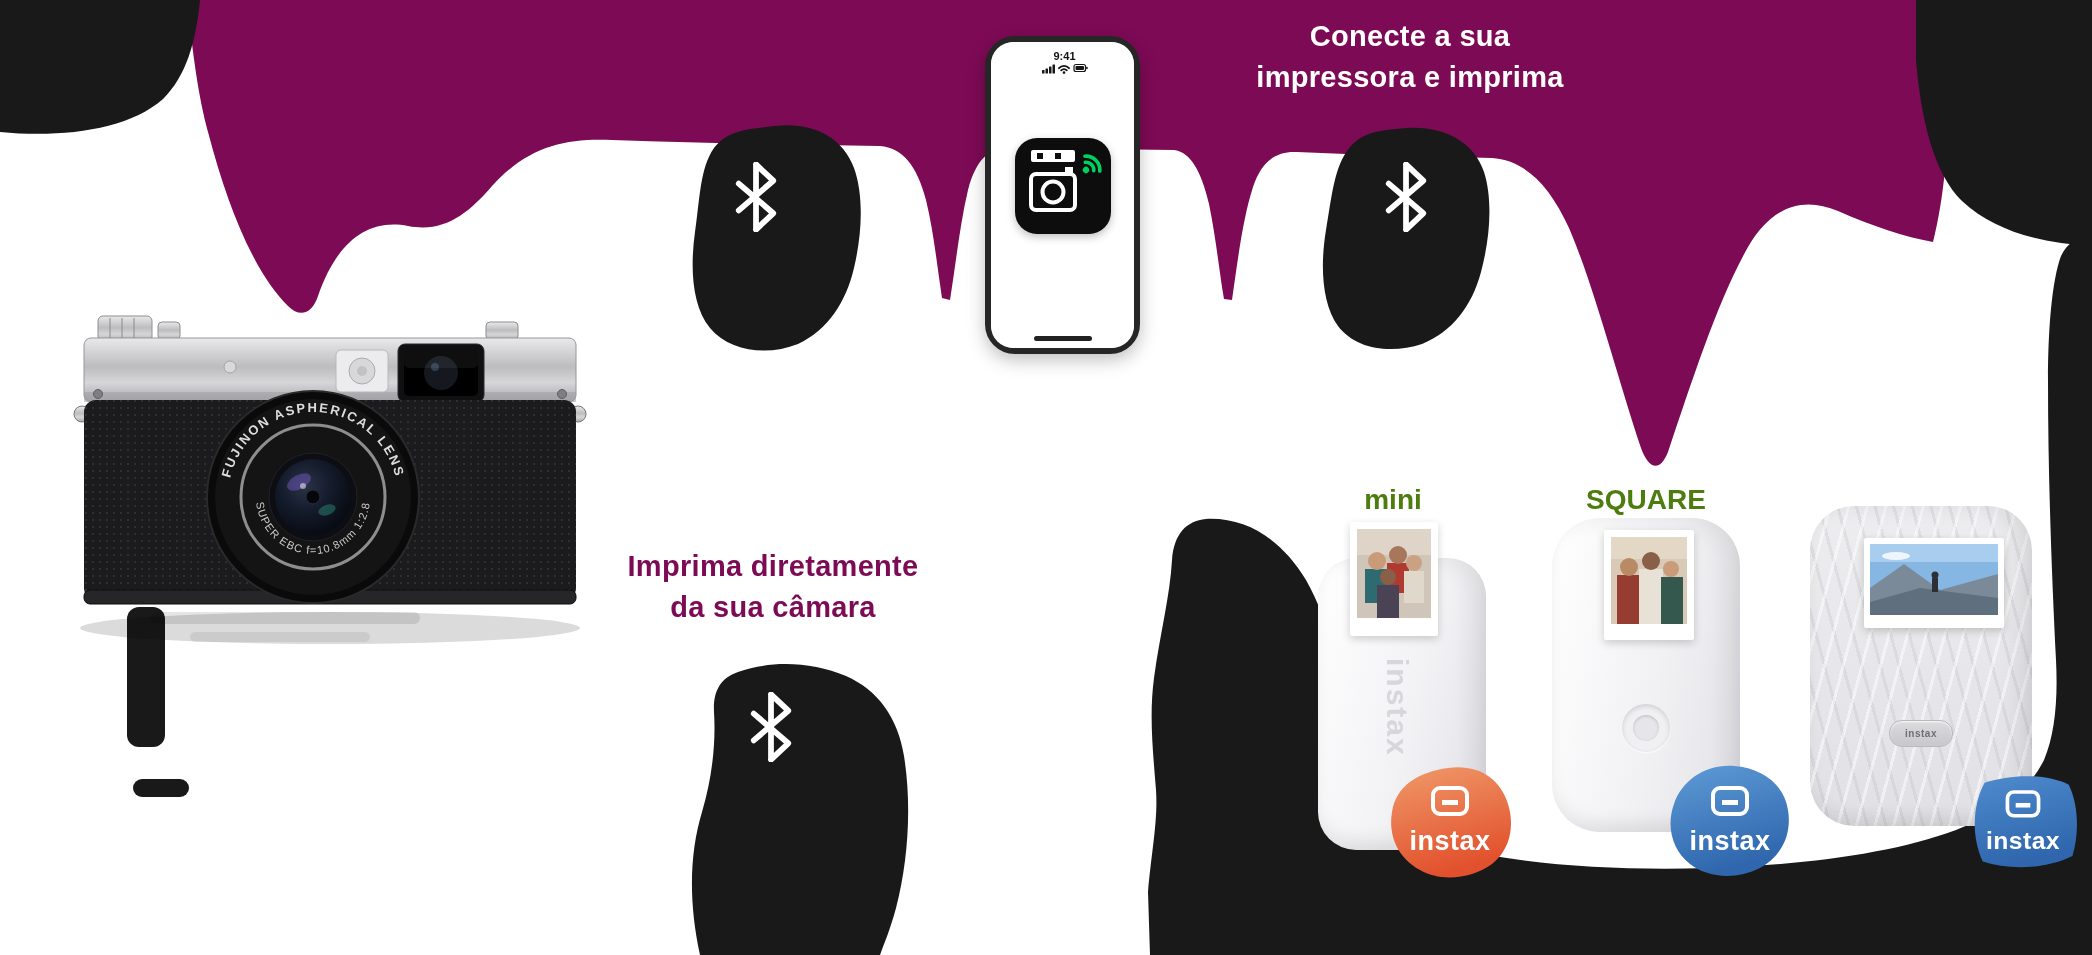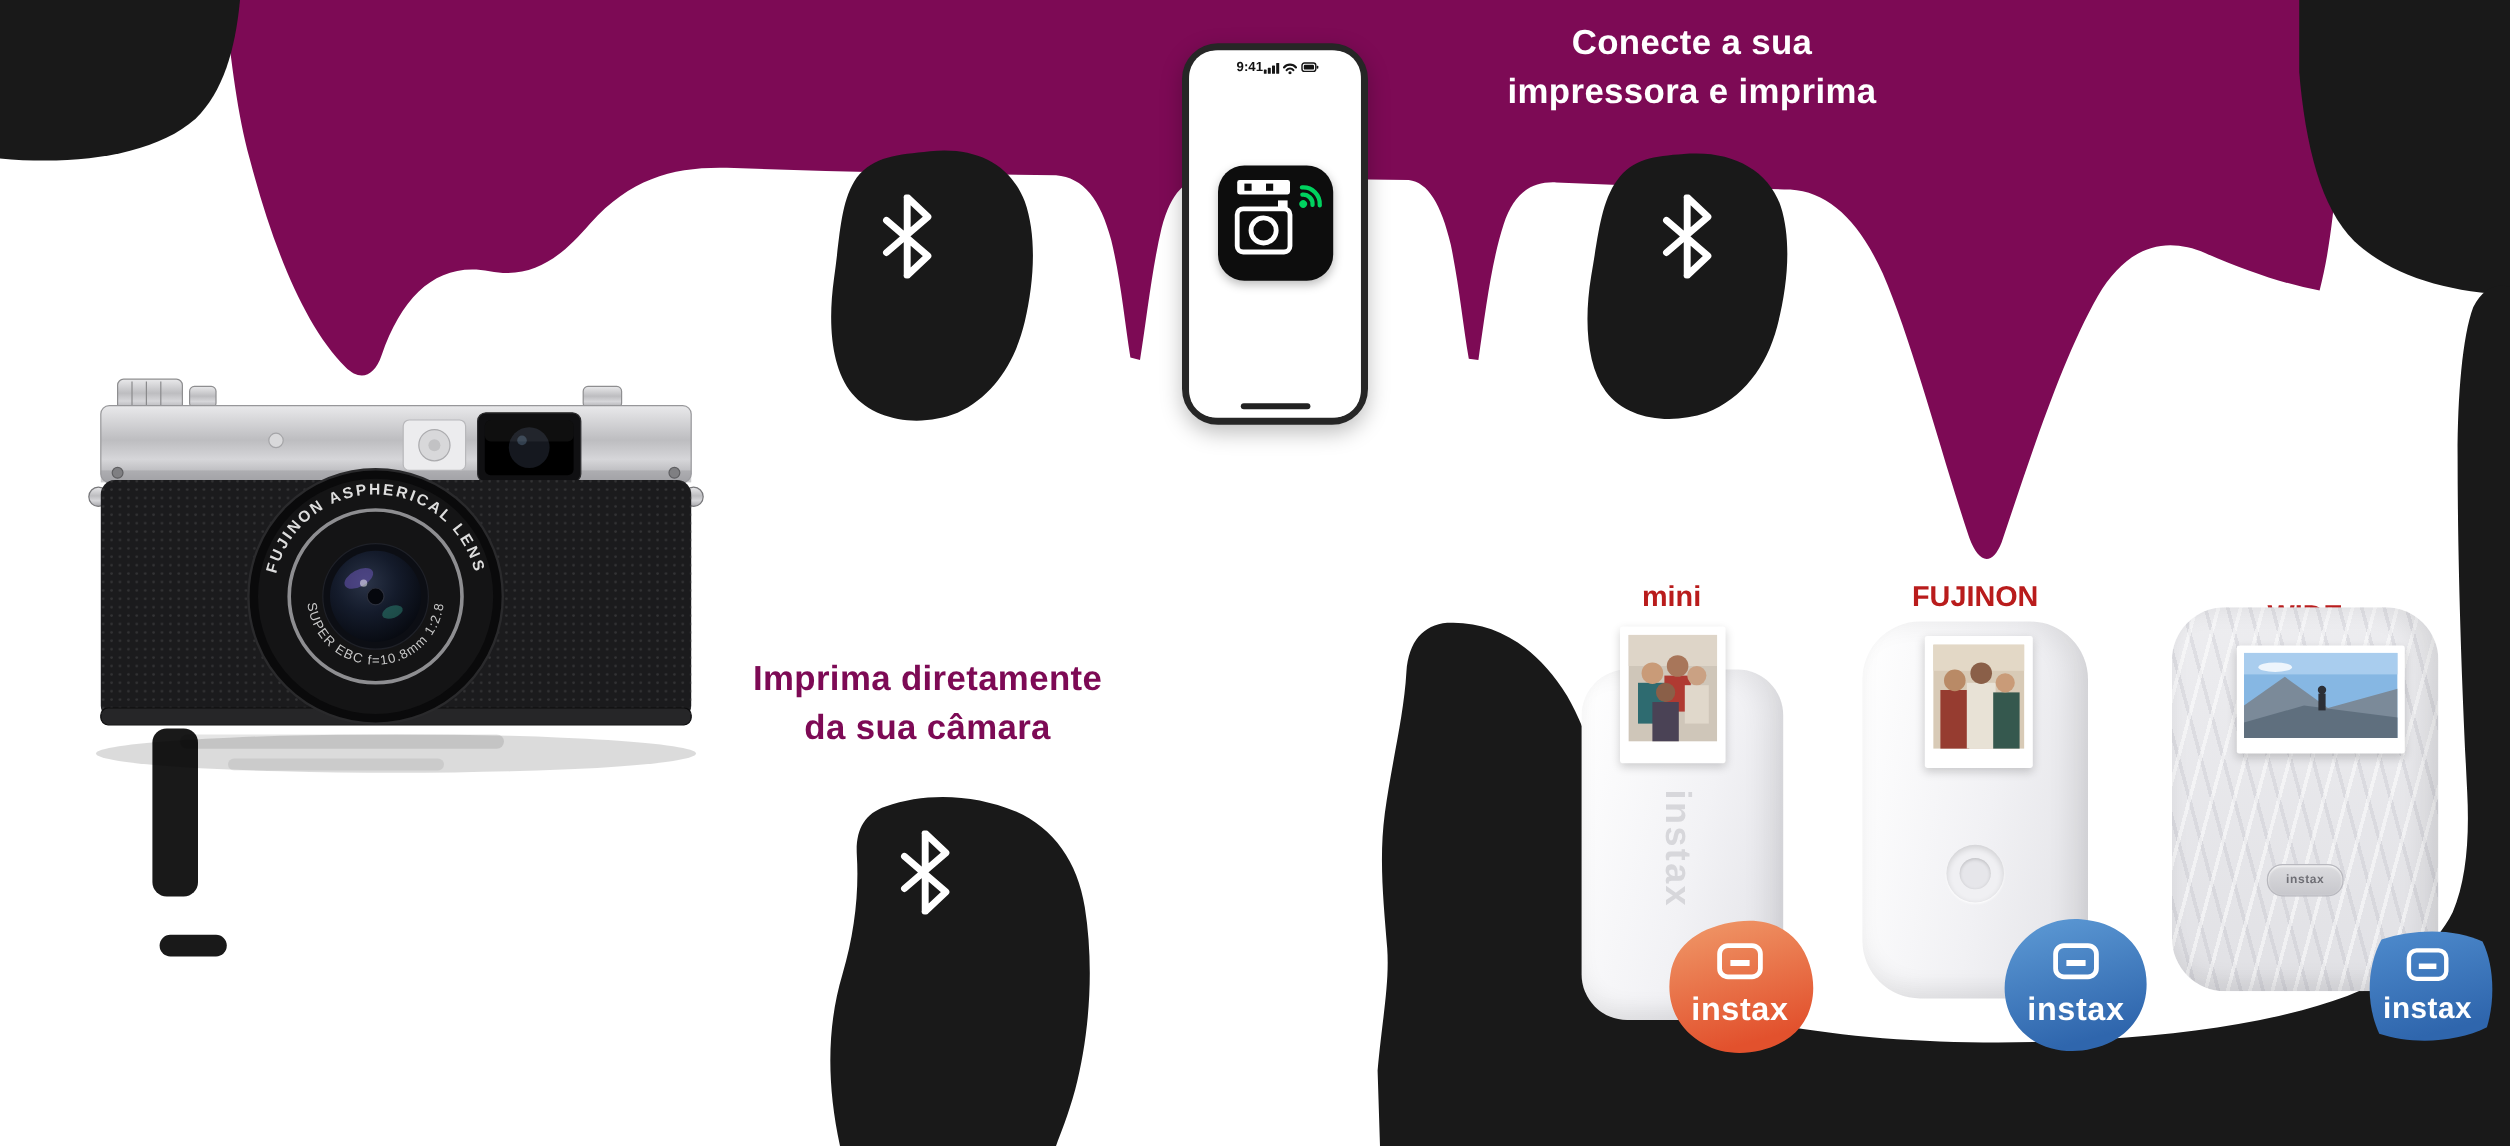--- a/index.html
+++ b/index.html
@@ -20,30 +20,30 @@
   .bt svg{width:100%;height:100%;}
   .bt1{left:733px;top:162px;}
   .bt2{left:1383px;top:162px;}
   .bt3{left:748px;top:692px;}
 
   
   .phone{position:absolute;left:985px;top:36px;width:155px;height:318px;z-index:4;
          box-sizing:border-box;border:6px solid #262626;border-radius:30px;background:#fff;
          box-shadow:0 6px 18px rgba(0,0,0,.25);}
   .phone-screen{position:relative;width:100%;height:100%;border-radius:22px;overflow:hidden;background:#fff;}
-  .statusbar{display:flex;justify-content:center;align-items:center;padding:8px 10px 0 14px;}
+  .statusbar{display:flex;justify-content:flex-start;align-items:center;padding:8px 10px 0 14px;flex-direction:column;}
   .statusbar .time{font-size:11px;font-weight:700;color:#111;}
   .app-icon{position:absolute;left:50%;top:96px;transform:translateX(-50%);width:96px;height:96px;
             background:#0d0d0d;border-radius:22px;box-shadow:0 3px 8px rgba(0,0,0,.25);}
   .home-indicator{position:absolute;left:50%;bottom:7px;transform:translateX(-50%);
                   width:58px;height:5px;border-radius:3px;background:#222;}
 
   
   .printer-label{position:absolute;z-index:3;width:180px;text-align:center;
-                 font-weight:700;font-size:24px;color:#b91c1c;}
+                 font-weight:700;font-size:28px;color:#4d7c0f;}
   .pl1{left:1303px;top:484px;} .pl2{left:1556px;top:484px;} .pl3{left:1831px;top:484px;margin-top:16px;}
 
   .printer{position:absolute;z-index:3;}
   .p-mini{left:1318px;top:558px;width:168px;height:292px;border-radius:38px;
           background:linear-gradient(105deg,#ffffff 0%,#f2f2f5 55%,#e1e1e6 100%);
           box-shadow:inset -14px 0 22px rgba(0,0,0,.07),inset 0 -12px 16px rgba(0,0,0,.05);}
   .mini-emboss{position:absolute;left:96px;top:100px;font-size:30px;font-weight:700;
                color:#d7d7db;letter-spacing:2px;transform:rotate(90deg);transform-origin:0 0;white-space:nowrap;}
   .p-square{left:1552px;top:518px;width:188px;height:314px;border-radius:48px;
           background:linear-gradient(100deg,#ffffff 0%,#f1f1f4 55%,#e2e2e6 100%);
@@ -252,21 +252,21 @@
             <path d="M -6,-5 A 7.8,7.8 0 0 1 6,-5" fill="none" stroke-width="3.6" stroke-linecap="round" stroke="#00D25F"></path>
             <path d="M -10.5,-9 A 13.8,13.8 0 0 1 10.5,-9" fill="none" stroke-width="3.6" stroke-linecap="round" stroke="#00D25F"></path>
           </g>
         </svg>
       </div>
       <div class="home-indicator"></div>
     </div>
   </div>
 
   <div class="printer-label pl1">mini</div>
-  <div class="printer-label pl2">FUJINON</div>
+  <div class="printer-label pl2">SQUARE</div>
   <div class="printer-label pl3">WIDE</div>
 
   <div class="printer p-mini">
     <div class="mini-emboss">instax</div>
   </div>
   <div class="photo ph1">
     <svg viewBox="0 0 74 89" preserveAspectRatio="none">
       <rect width="74" height="89" fill="#cfc6b9"></rect>
       <rect width="74" height="26" fill="#ded5c8"></rect>
       <rect x="8" y="40" width="24" height="34" fill="#2e6b70"></rect>

